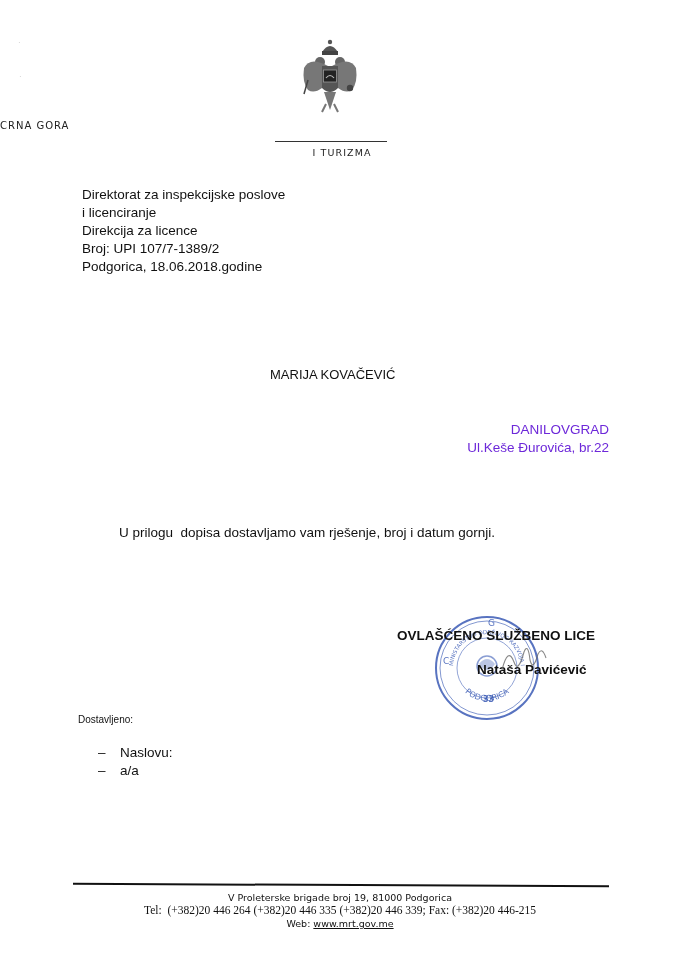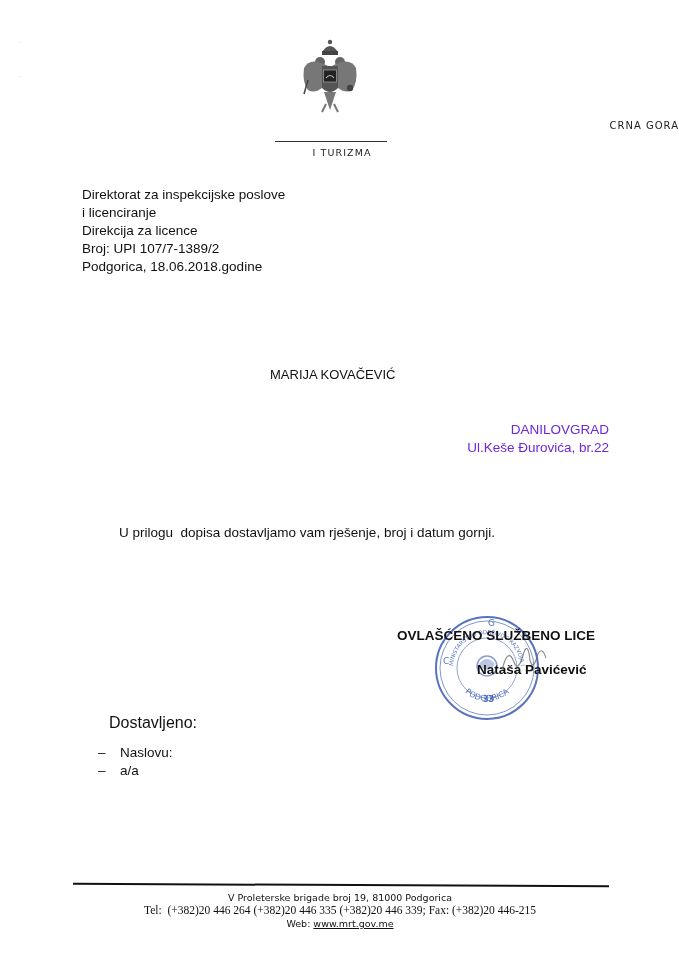--- a/index.html
+++ b/index.html
@@ -1,30 +1,30 @@
 <!DOCTYPE html>
 <html><head>
 <meta charset="utf-8">
 <style>
   html, body { margin: 0; padding: 0; background: #ffffff; }
   body { width: 679px; height: 960px; position: relative; overflow: hidden; font-family: "Liberation Sans", sans-serif; color: #1a1a1a; }
   .abs { position: absolute; }
   .crest { left: 300px; top: 38px; width: 60px; height: 78px; }
-  .crna-gora { left: 0; width: 679px; top: 120px; text-align: right; font-family: "DejaVu Sans", sans-serif; font-size: 10px; letter-spacing: 1px; color: #222; }
+  .crna-gora { left: 0; width: 679px; top: 120px; text-align: left; font-family: "DejaVu Sans", sans-serif; font-size: 10px; letter-spacing: 1px; color: #222; }
   .crest-rule { left: 275px; top: 141px; width: 112px; height: 1px; background: #333; }
   .ministry { left: 220px; width: 244px; top: 146px; text-align: center; font-family: "DejaVu Sans", sans-serif; font-size: 9.5px; letter-spacing: 1.1px; line-height: 13px; color: #222; }
   .sender { left: 82px; top: 186px; font-size: 13.5px; line-height: 18px; color: #111; }
   .recipient-name { left: 270px; top: 367px; font-size: 13px; color: #111; }
   .address { right: 70px; top: 421px; font-size: 13.5px; line-height: 18px; text-align: right; color: #6d28d9; }
   .body-text { left: 119px; top: 525px; font-size: 13.5px; color: #111; }
   .official-title { left: 397px; top: 628px; font-size: 13.5px; font-weight: bold; color: #111; z-index: 2; }
   .official-name { left: 477px; top: 662px; font-size: 13.5px; font-weight: bold; color: #111; z-index: 2; }
   .stamp { left: 433px; top: 614px; width: 108px; height: 108px; z-index: 1; }
   .signature { left: 500px; top: 640px; width: 60px; height: 40px; z-index: 3; }
-  .delivered { left: 78px; top: 714px; font-size: 16px; color: #111; margin-left: 31px; }
+  .delivered { left: 78px; top: 714px; font-size: 10px; color: #111; }
   .dist-list { left: 98px; top: 744px; font-size: 13.5px; line-height: 18px; color: #111; list-style: none; margin: 0; padding: 0; }
   .dist-list li { display: flex; }
   .dist-list .dash { width: 22px; }
   .footer-rule { left: 73px; top: 884px; width: 536px; height: 2px; background: #111; transform: rotate(0.25deg); }
   .footer { left: 60px; width: 560px; top: 891px; text-align: center; font-family: "DejaVu Sans", sans-serif; font-size: 9.5px; line-height: 13px; color: #111; }
   .footer .tel { font-family: Liberation Serif, serif; font-size: 11.5px; }
   .footer a { color: #111; text-decoration: underline; }
   .scan-mark { font-size: 8px; color: #cfcfcf; }
 </style>
 </head>

